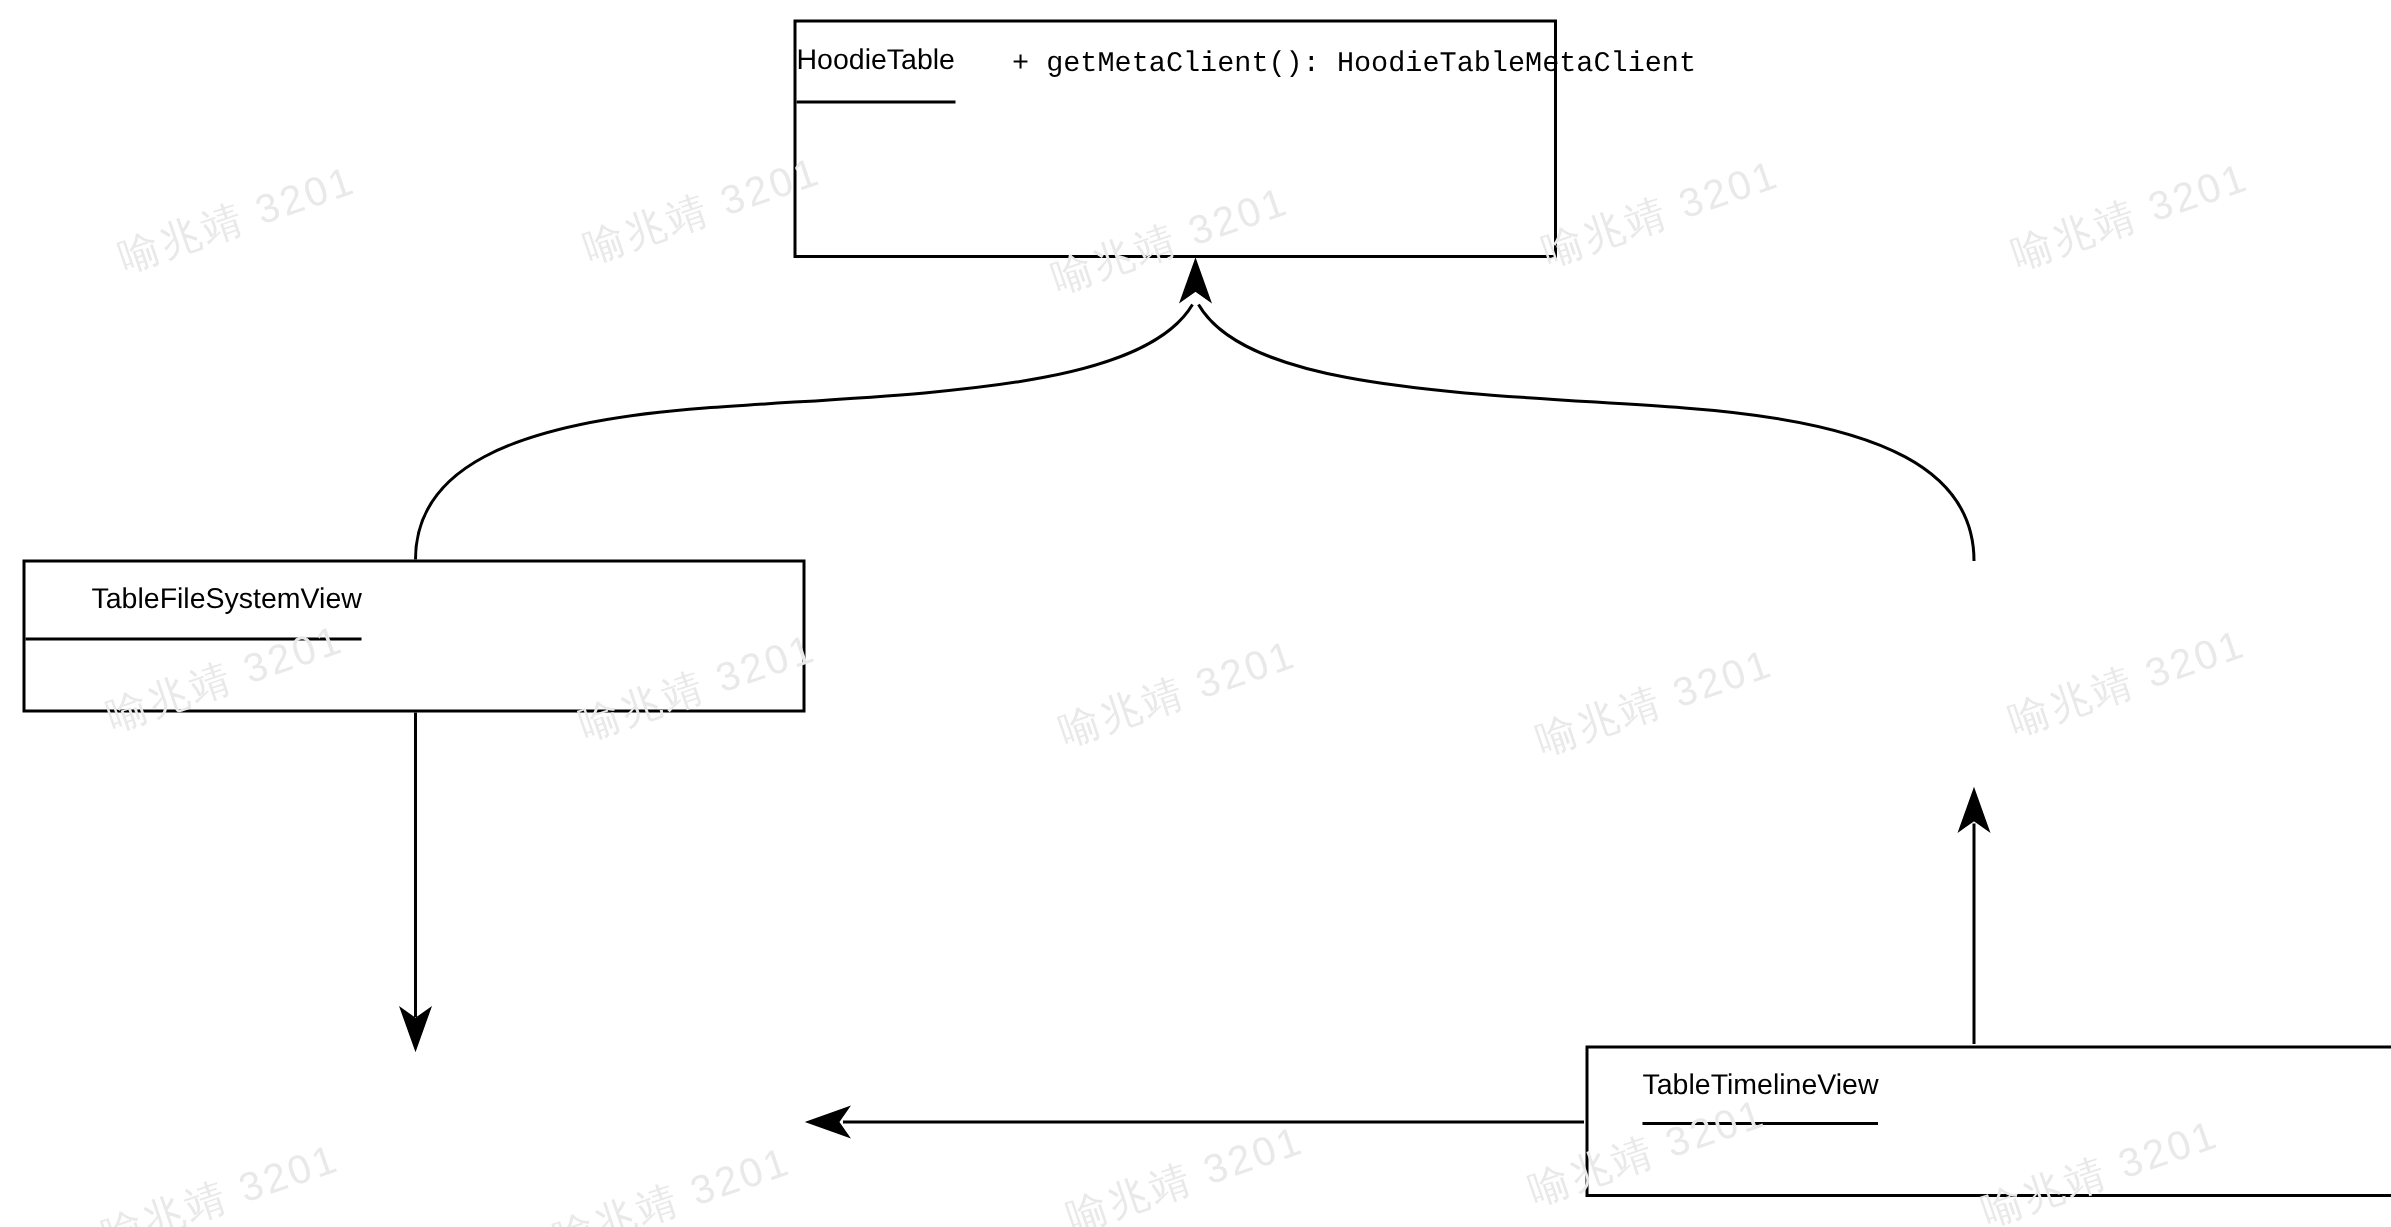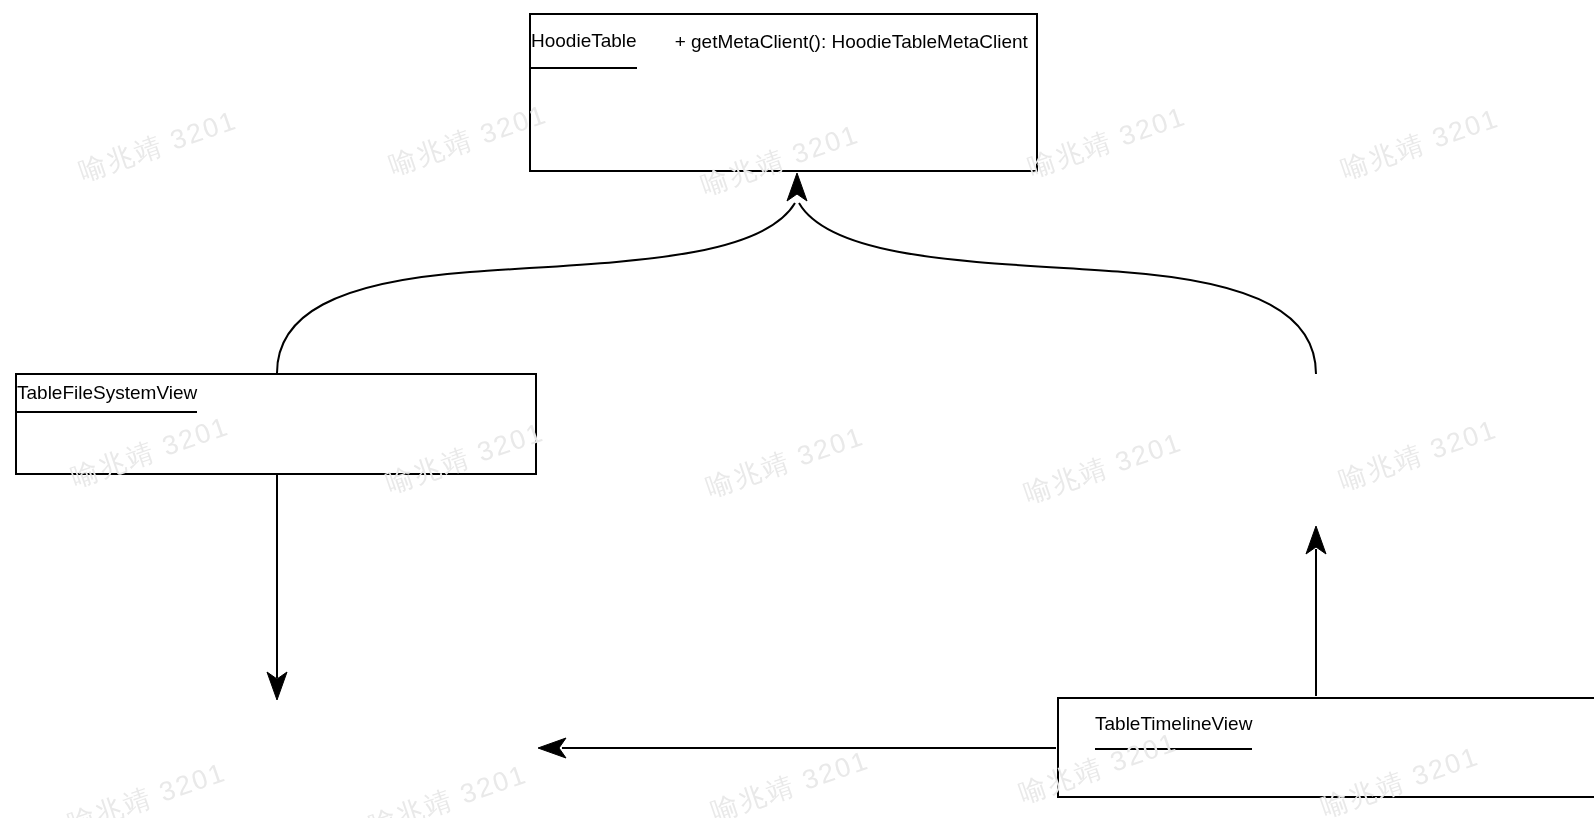--- a/index.html
+++ b/index.html
@@ -39,24 +39,24 @@
   .uml-method {
     display: flex;
     align-items: center;
     padding: 0 14px;
     font-size: 19px;
     color: #000000;
     white-space: nowrap;
   }
   #box-hoodie-table      { left: 529px;  top: 13px;  width: 509px; height: 159px; }
   #box-hoodie-table .uml-title { height: 54px; }
-  #box-hoodie-table .uml-method { height: 50px; }
+  #box-hoodie-table .uml-method { height: 50px; font-family: Liberation Mono, monospace; }
 
   #box-tfsv              { left: 15px;   top: 373px; width: 522px; height: 102px; }
-  #box-tfsv .uml-title   { height: 38px; }
+  #box-tfsv .uml-title   { height: 52px; padding-left: 44px; }
 
   #box-htmc              { left: 1055px; top: 374px; width: 522px; height: 150px; }
   #box-htmc .uml-title   { height: 49px; }
   #box-htmc .uml-method  { height: 48px; }
 
   #box-ets               { left: 15px;   top: 702px; width: 521px; height: 92px; }
   #box-ets .uml-title    { height: 48px; }
 
   #box-ttv               { left: 1057px; top: 697px; width: 592px; height: 101px; padding-left: 36px; }
   #box-ttv .uml-title    { height: 51px; }

